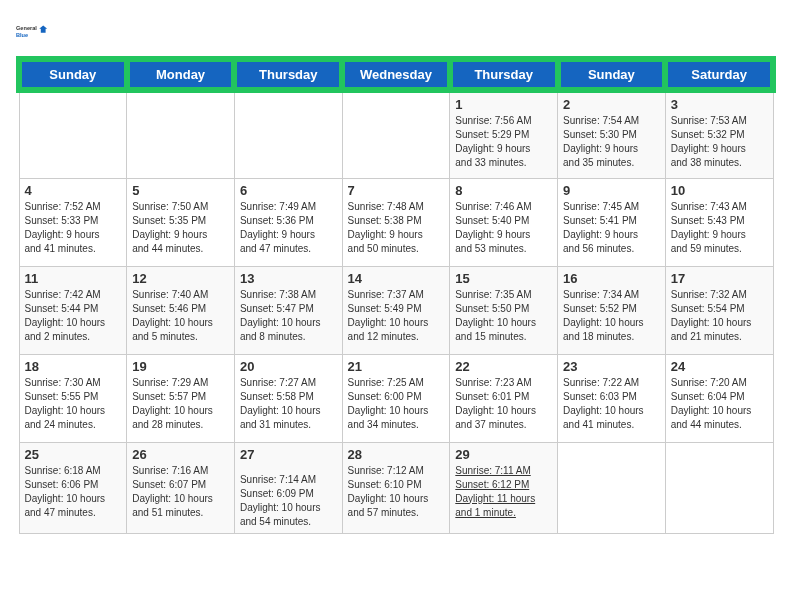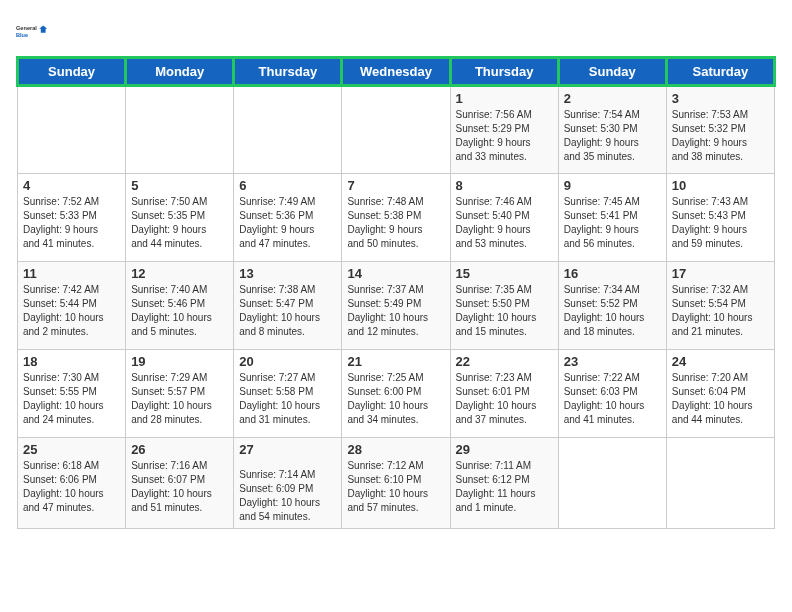--- a/index.html
+++ b/index.html
@@ -43,21 +43,21 @@
       border-collapse: collapse;
       table-layout: fixed;
     }
     .calendar-table thead th {
       background-color: #1565c0;
       color: #fff;
       text-align: center;
       padding: 5px 4px;
       font-size: 13px;
       font-weight: bold;
-      border: 3px solid #22c55e;
+      border: 6px solid #22c55e;
     }
     .calendar-table tbody td {
       border: 1px solid #ccc;
       vertical-align: top;
       padding: 4px 5px;
       height: 88px;
       font-size: 11px;
       color: #333;
       background: #fff;
     }
@@ -317,21 +317,21 @@
         </td>
         <td>
           <span class="day-number">28</span>
           <div class="day-info" style="white-space: pre-line;">Sunrise: 7:12 AM
 Sunset: 6:10 PM
 Daylight: 10 hours
 and 57 minutes.</div>
         </td>
         <td>
           <span class="day-number">29</span>
-          <div class="day-info" style="white-space: pre-line;">Sunrise: 7:11 AM
+          <div class="day-info" style="white-space: pre-line; text-decoration: underline;">Sunrise: 7:11 AM
 Sunset: 6:12 PM
 Daylight: 11 hours
 and 1 minute.</div>
         </td>
         <td class="empty-cell"></td>
         <td class="empty-cell"></td>
       </tr>
     </tbody>
 </table>
 

